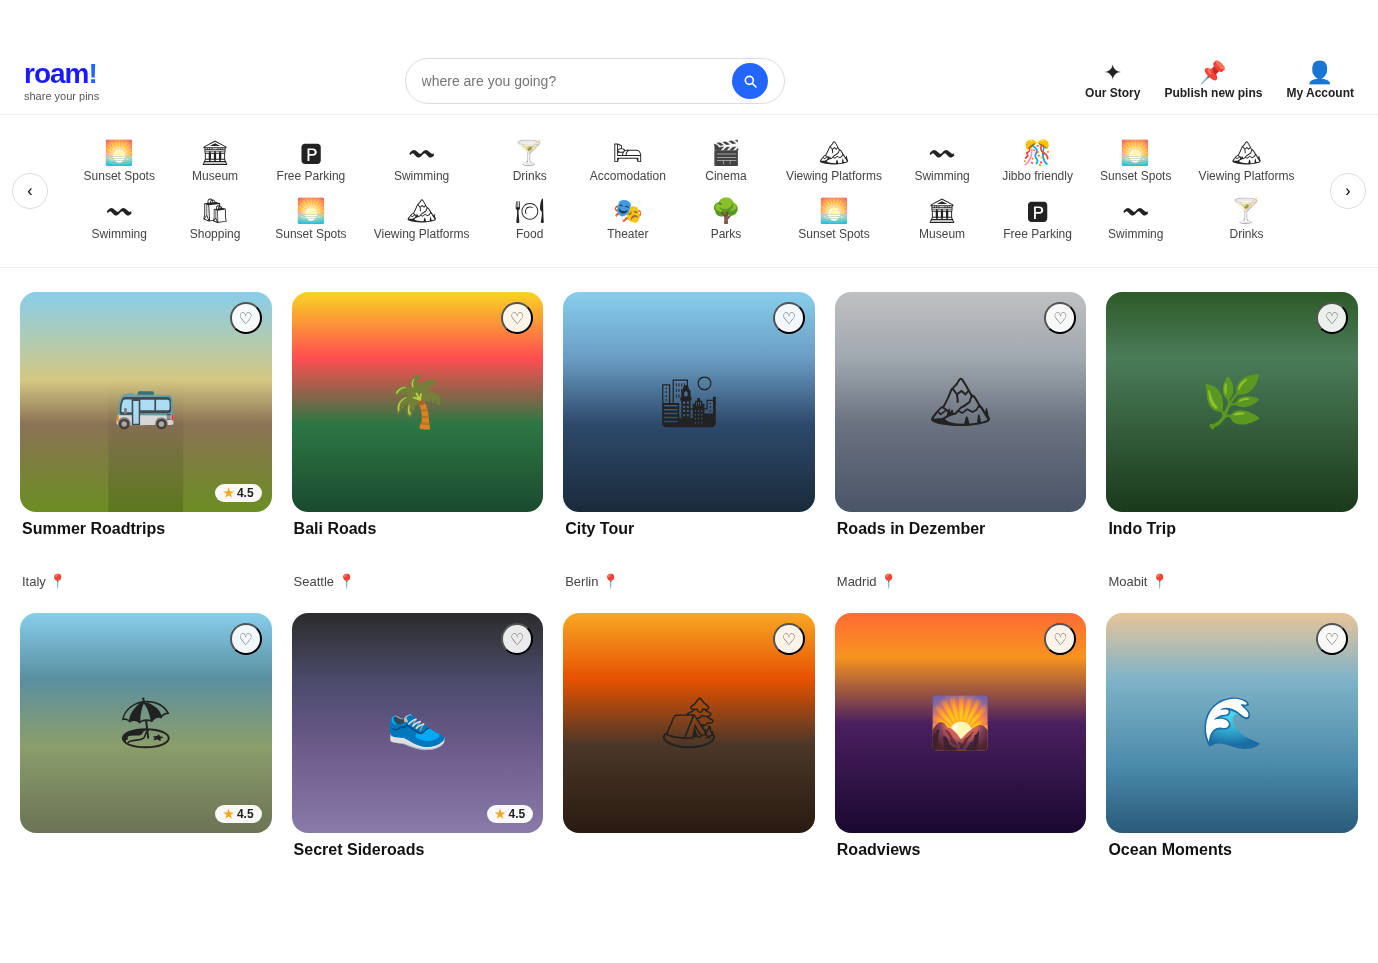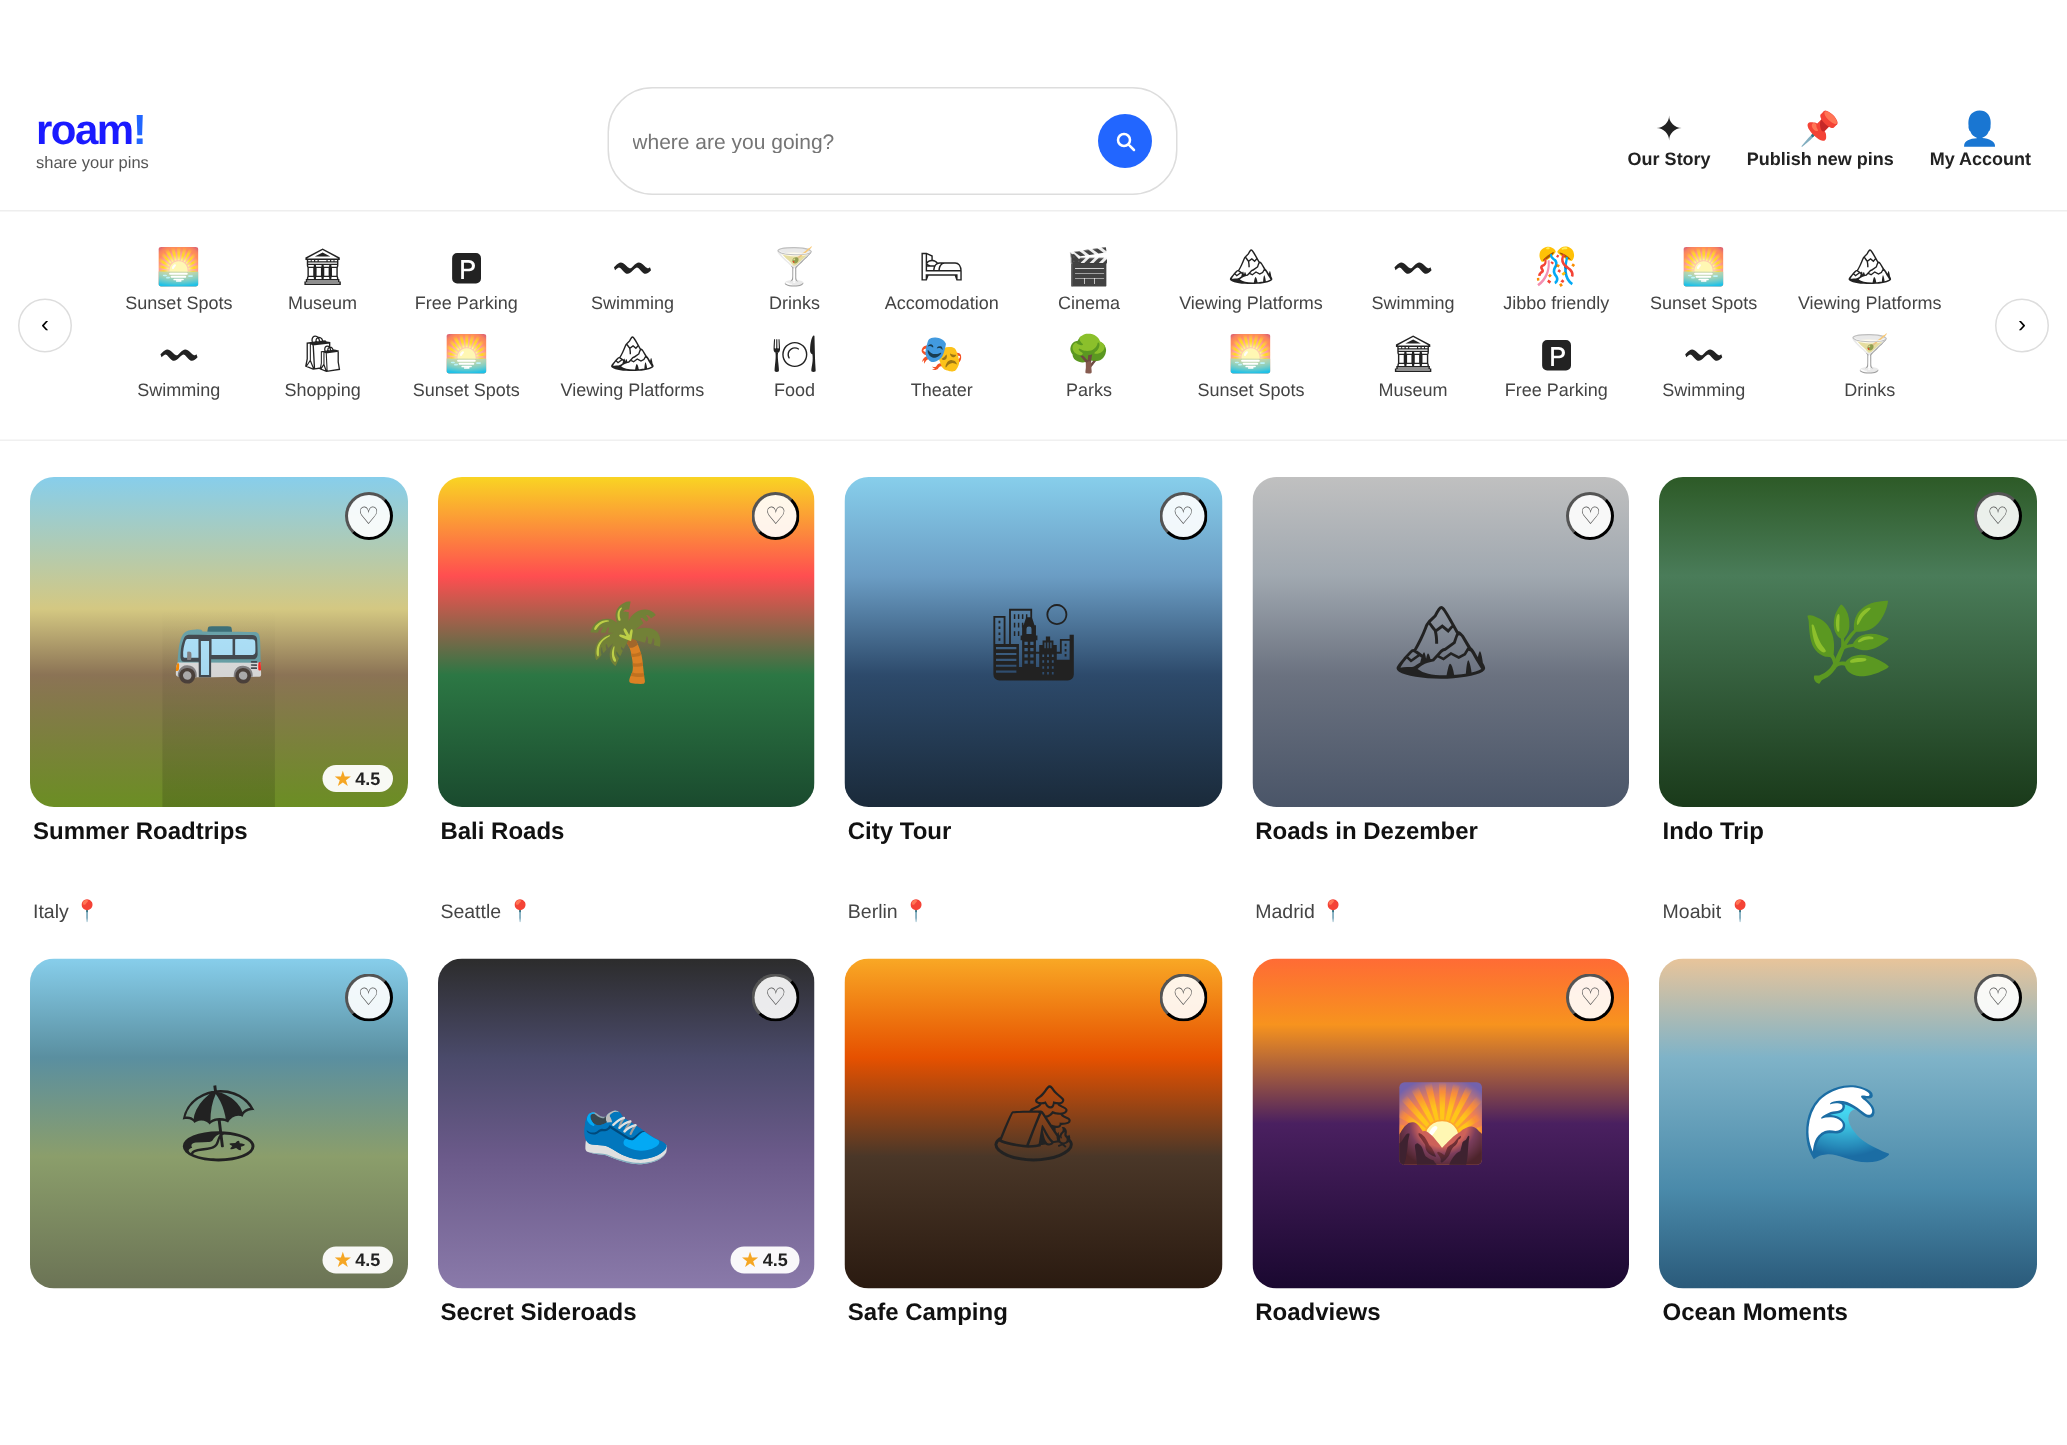--- a/index.html
+++ b/index.html
@@ -40,21 +40,21 @@
     .search-wrap {
       flex: 1;
       display: flex;
       justify-content: center;
     }
     .search-bar {
       display: flex;
       align-items: center;
       border: 1.5px solid #ddd;
       border-radius: 30px;
-      padding: 17px 16px;
+      padding: 4px 16px;
       width: 380px;
       gap: 8px;
     }
     .search-bar input {
       border: none;
       outline: none;
       font-size: 14px;
       color: #aaa;
       width: 100%;
       background: transparent;
@@ -526,24 +526,20 @@
       <div class="card">
       <div class="card-img-wrap">
         <div class="card-scene photo-camping">
           <span>🏕</span>
         </div>
         <button class="card-heart">
           <span>♡</span>
         </button>
 
       </div>
-      <div class="card-info">
-        <div class="card-title">Safe Camping</div>
-
-      </div>
     </div>
       <div class="card">
       <div class="card-img-wrap">
         <div class="card-scene photo-roadviews">
           <span>🌄</span>
         </div>
         <button class="card-heart">
           <span>♡</span>
         </button>
 

